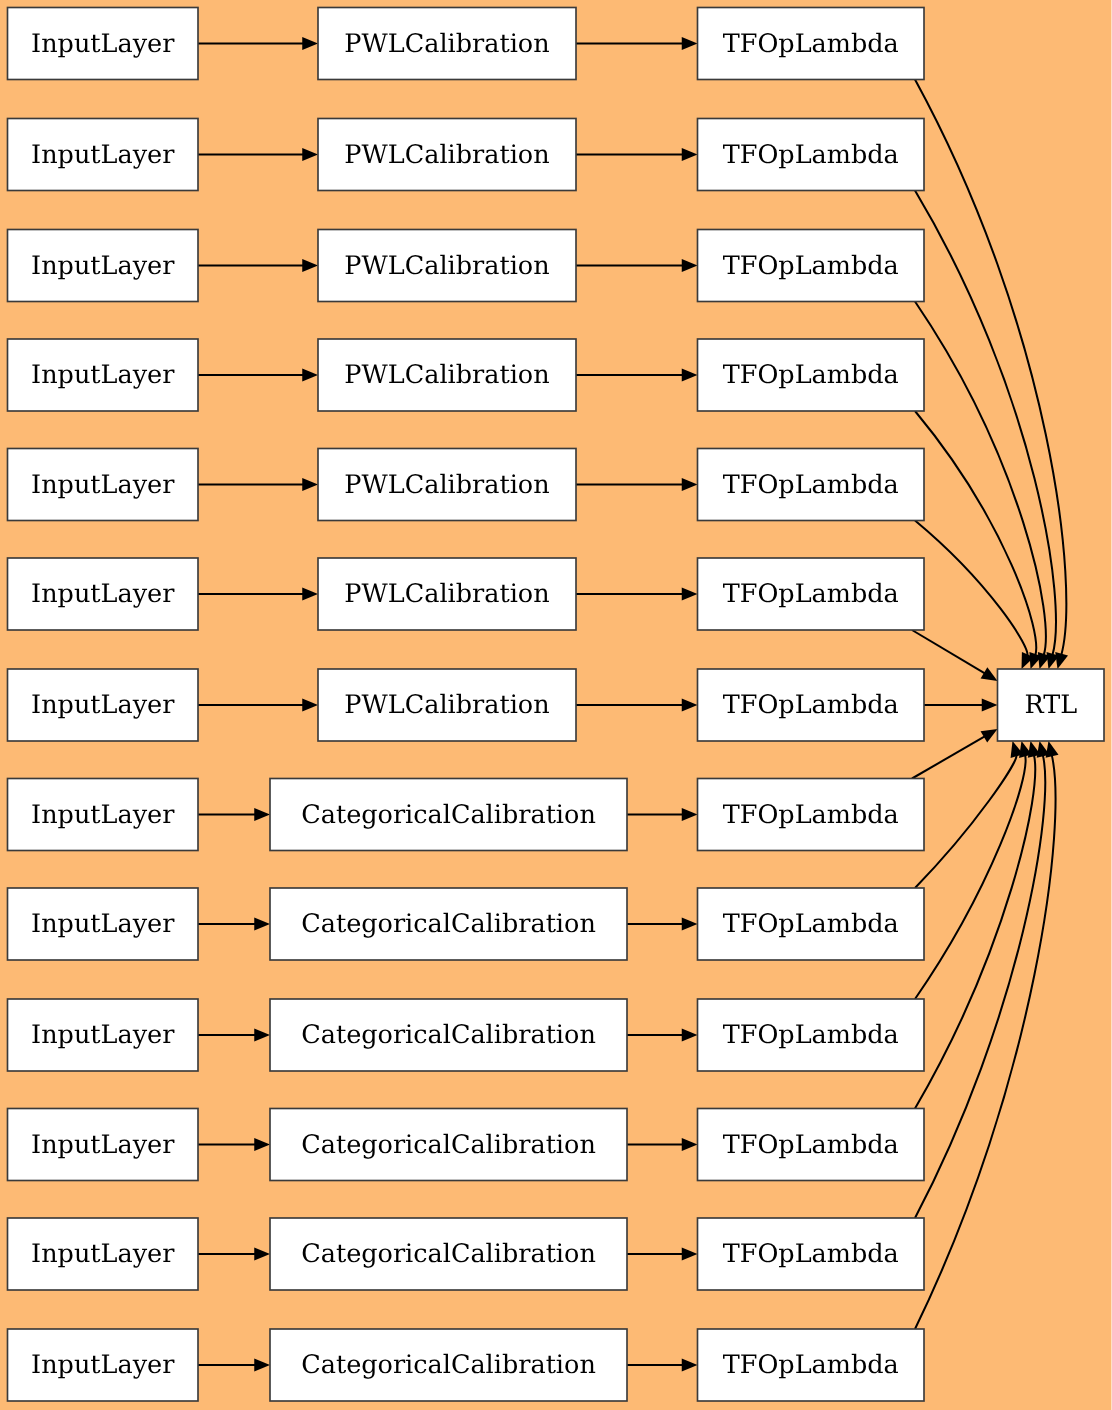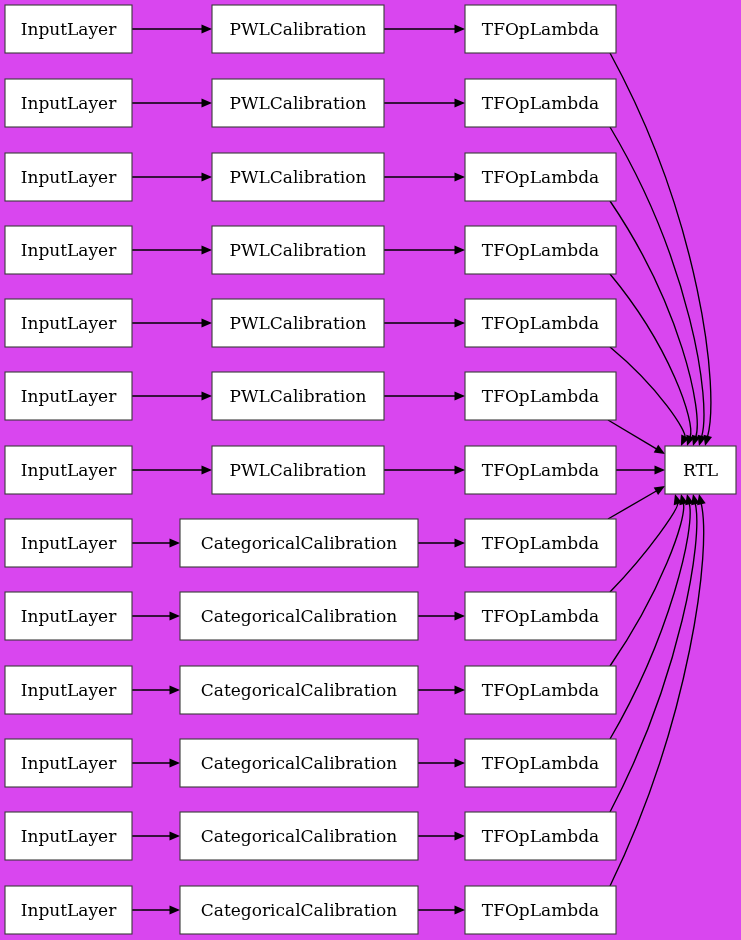--- a/index.html
+++ b/index.html
@@ -4,21 +4,21 @@
 <style>
   html, body {
     margin: 0;
     padding: 0;
     background: #ffffff;
   }
   #graph-root {
     position: relative;
     width: 741px;
     height: 940px;
-    background: #d946ef;
+    background: #fdba74;
     font-family: "DejaVu Serif", "Liberation Serif", serif;
     overflow: hidden;
   }
   svg#graph-svg {
     position: absolute;
     left: 0;
     top: 0;
     width: 741px;
     height: 940px;
     display: block;

